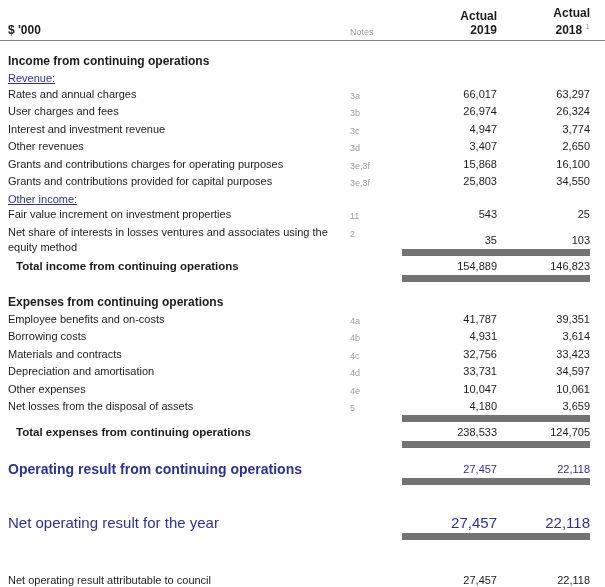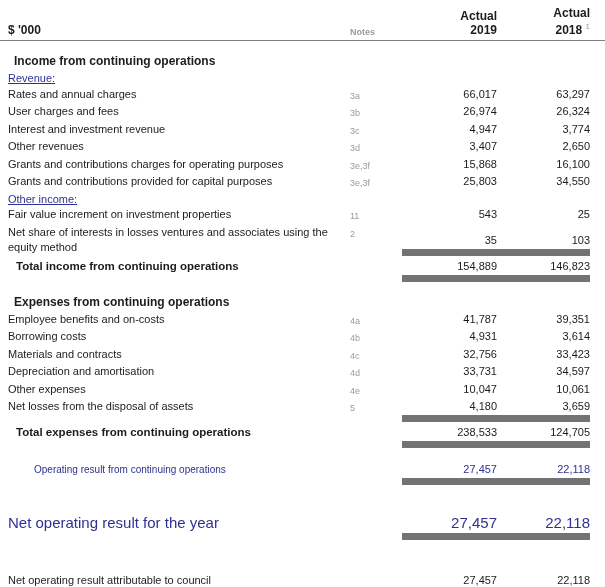--- a/index.html
+++ b/index.html
@@ -11,34 +11,34 @@
   }
   .row{display:flex;align-items:flex-start;padding:0 15px 0 8px;}
   .lbl{flex:1;padding-right:4px;}
   .note{width:52px;color:#9b9b9b;font-size:9px;padding-top:2px;}
   .val{width:95px;text-align:right;}
   .val.y2018{width:93px;}
 
   
   .header-row{align-items:flex-end;padding-bottom:3px;border-bottom:1.5px solid #7f7f7f;}
   .header-row .currency{font-weight:bold;font-size:12px;}
-  .header-row .note{font-size:9px;padding-top:0;font-weight:bold;}
+  .header-row .note{font-size:9px;padding-top:0;}
   .col-head{font-weight:bold;font-size:12px;line-height:14px;}
   .col-head sup{font-weight:normal;color:#9b9b8a;font-size:8px;}
 
   
-  .section-row{font-weight:bold;font-size:12px;margin:13px 6px 3px;}
+  .section-row{font-weight:bold;font-size:12px;margin:13px 0 3px;}
   .subheader-row .lbl{color:#2e3192;text-decoration:underline;line-height:15.5px;}
   .item-row{line-height:15.5px;}
   .underline-vals .val{border-bottom:7px solid #737373;}
   .twoline .val{align-self:flex-end;}
   .total-row{line-height:18px;margin-top:1px;padding-left:16px;}
   .total-row .lbl{font-weight:bold;font-size:11.5px;}
   .result-row{margin-top:13px;line-height:17px;}
-  .result-row .lbl{font-weight:normal;font-size:10px;color:#2e3192;margin-left:26px;}
+  .result-row .lbl{font-weight:bold;font-size:14px;color:#2e3192;}
   .result-row .val{color:#2e3192;}
   .result-big-row{margin-top:27px;line-height:21px;font-size:15px;}
   .result-big-row .lbl{color:#2e3192;}
   .result-big-row .val{color:#2e3192;}
   .attrib-row{margin-top:33px;line-height:15.5px;}
 </style>
 </head>
 <body>
 
 <div class="page">

